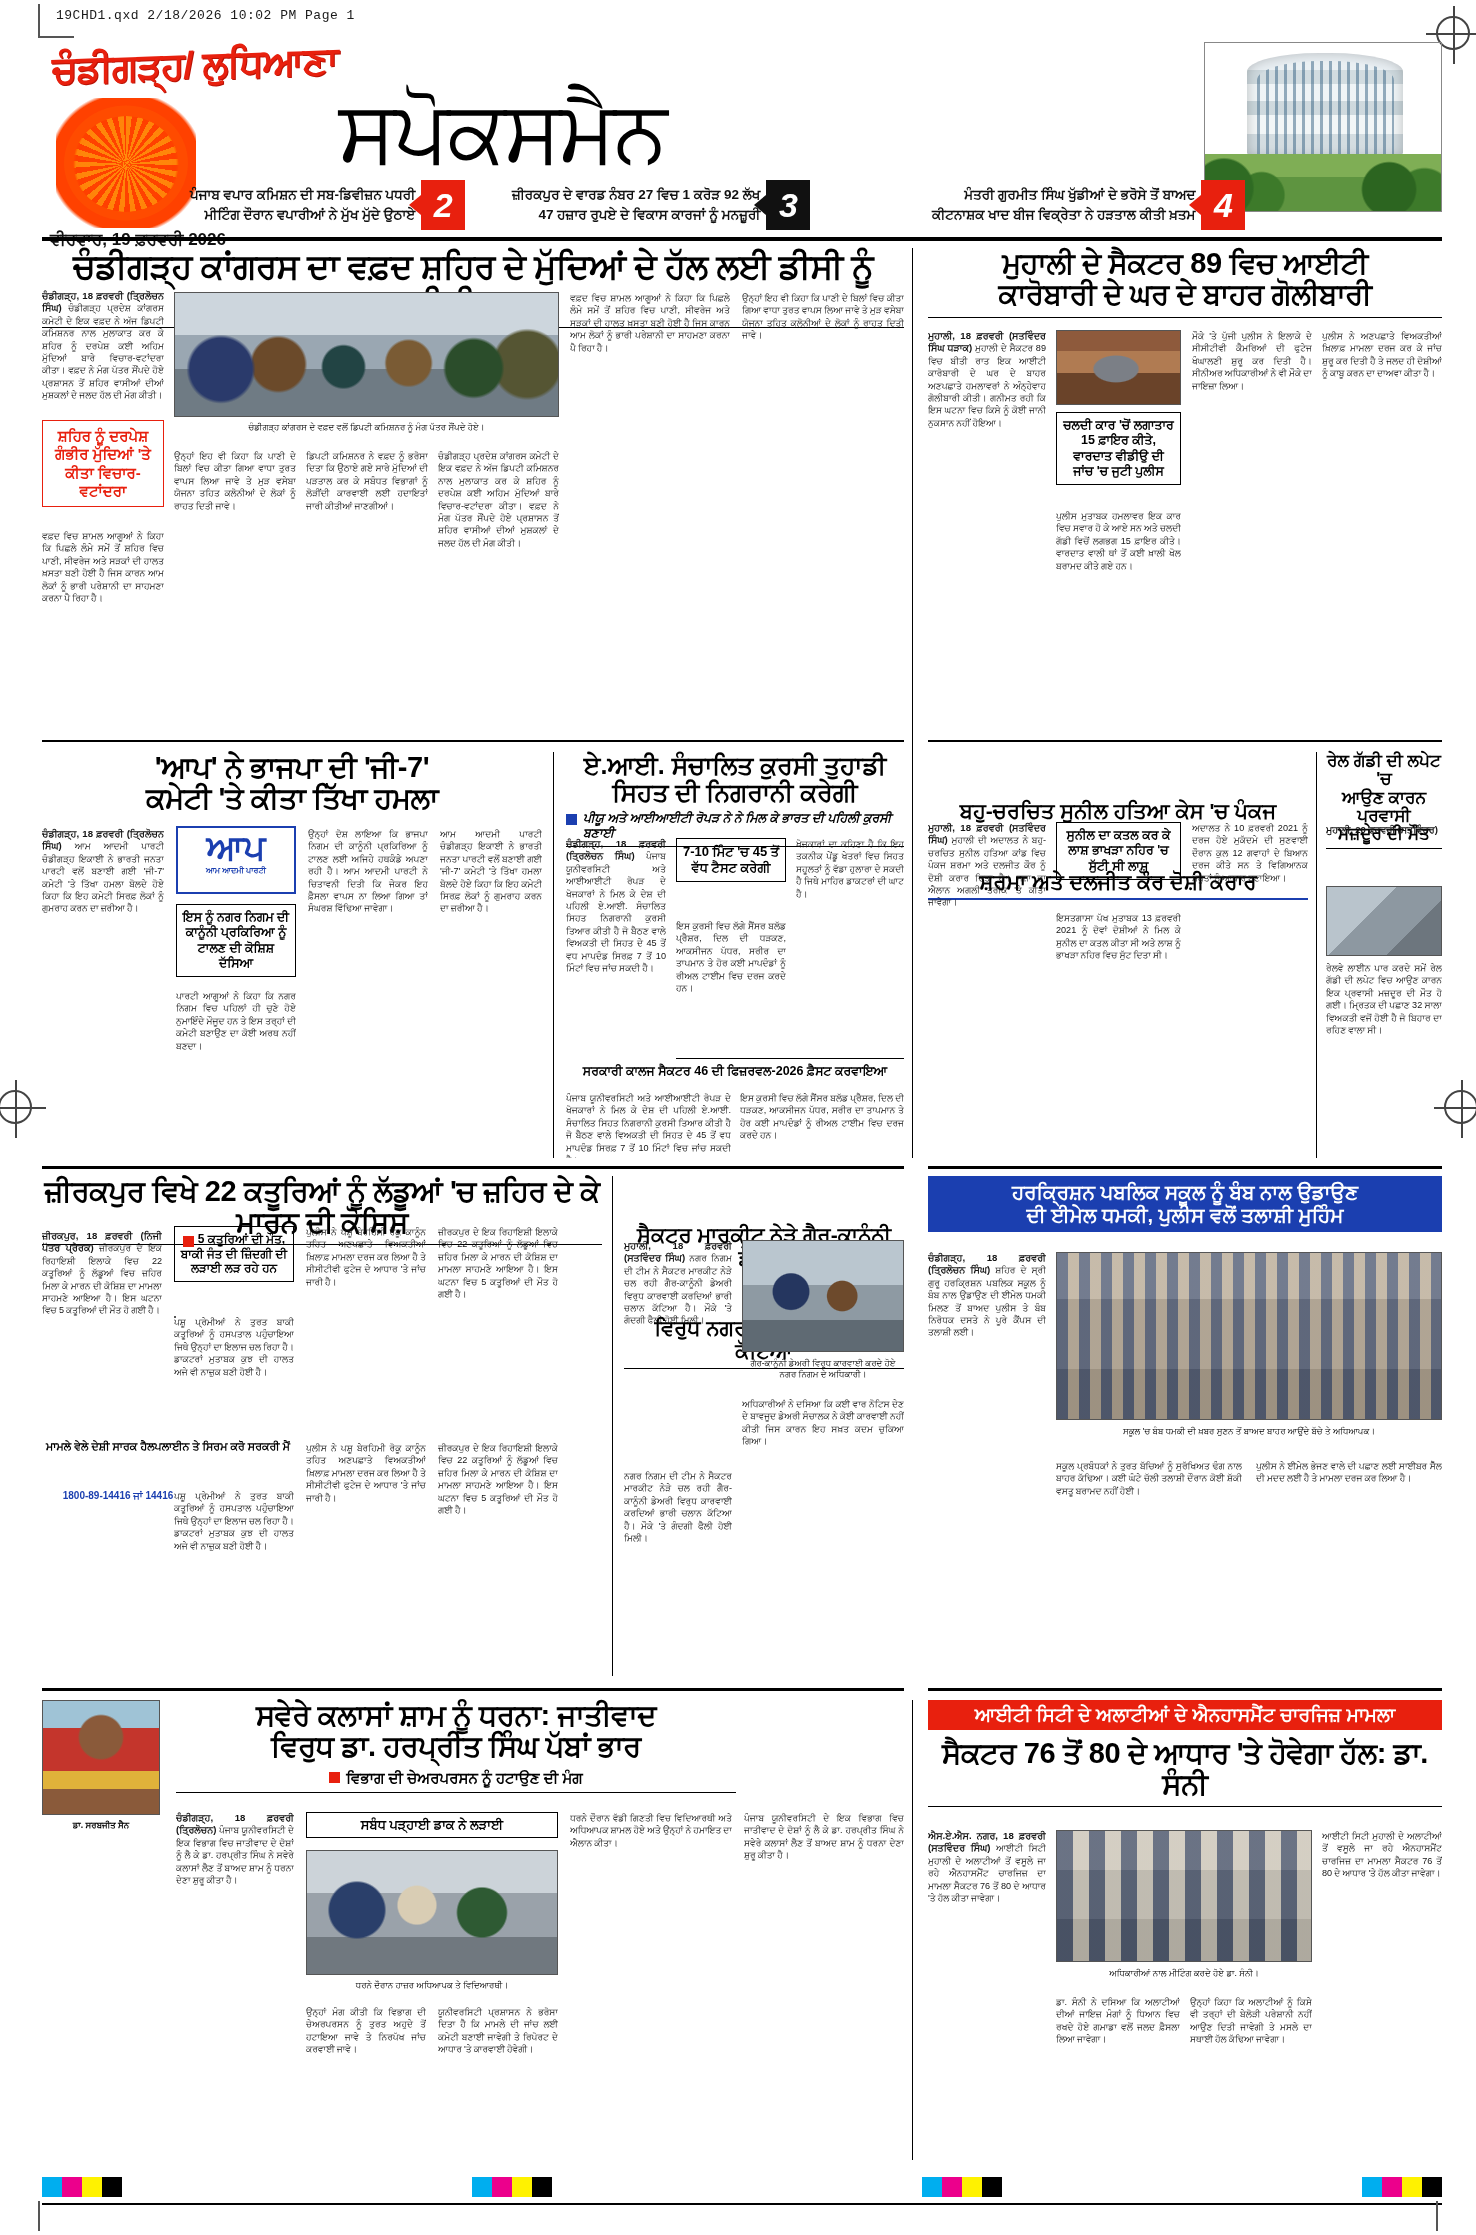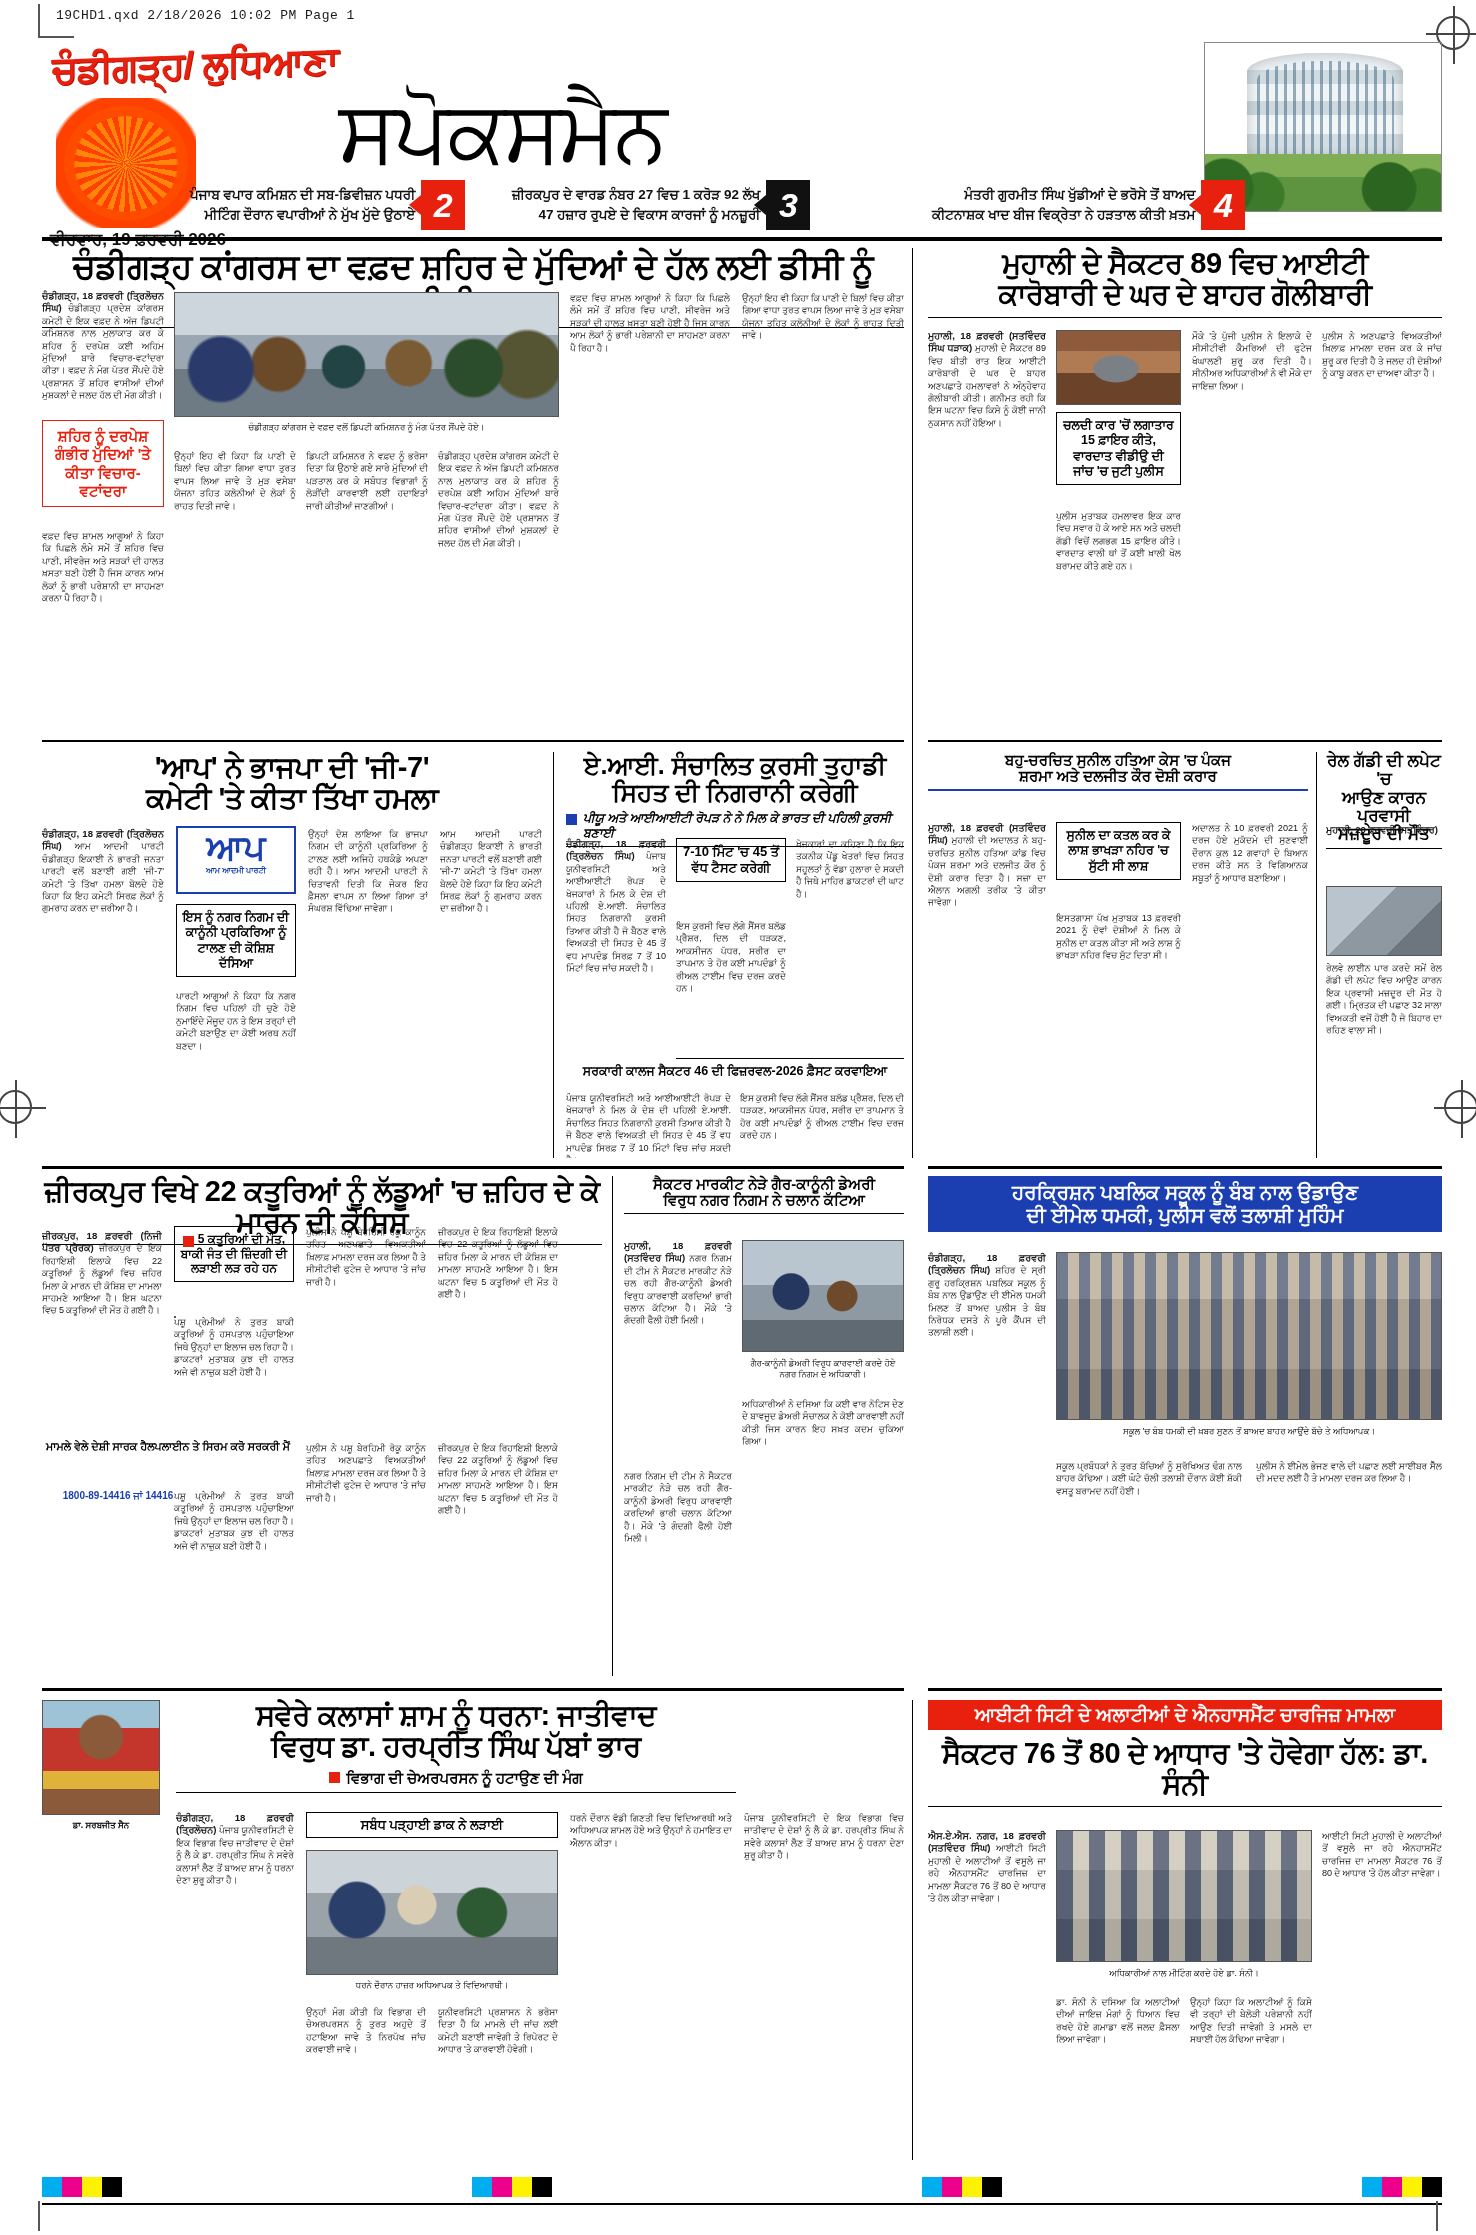--- a/index.html
+++ b/index.html
@@ -130,21 +130,21 @@
 
   .rule-thick { position:absolute; left:42px; top:237px; width:1400px; height:4px; background:#000; }
 
   
   .hl {
     font-weight:bold; color:#000; text-align:center; line-height:1.08;
   }
   .hl-xxl { font-size:34px; letter-spacing:-.6px; }
   .hl-xl  { font-size:29px; letter-spacing:-.4px; }
   .hl-l   { font-size:25px; }
-  .hl-m   { font-size:15px; }
+  .hl-m   { font-size:21px;margin-top:48px; }
   .hl-s   { font-size:17px; }
 
   .rule1 { height:1px; background:#000; }
   .rule2 { height:2px; background:#000; }
   .rule3 { height:3px; background:#000; }
 
   .col-rule { position:absolute; width:1px; background:#000; }
 
   
   .body-col { position:absolute; overflow:hidden; }

